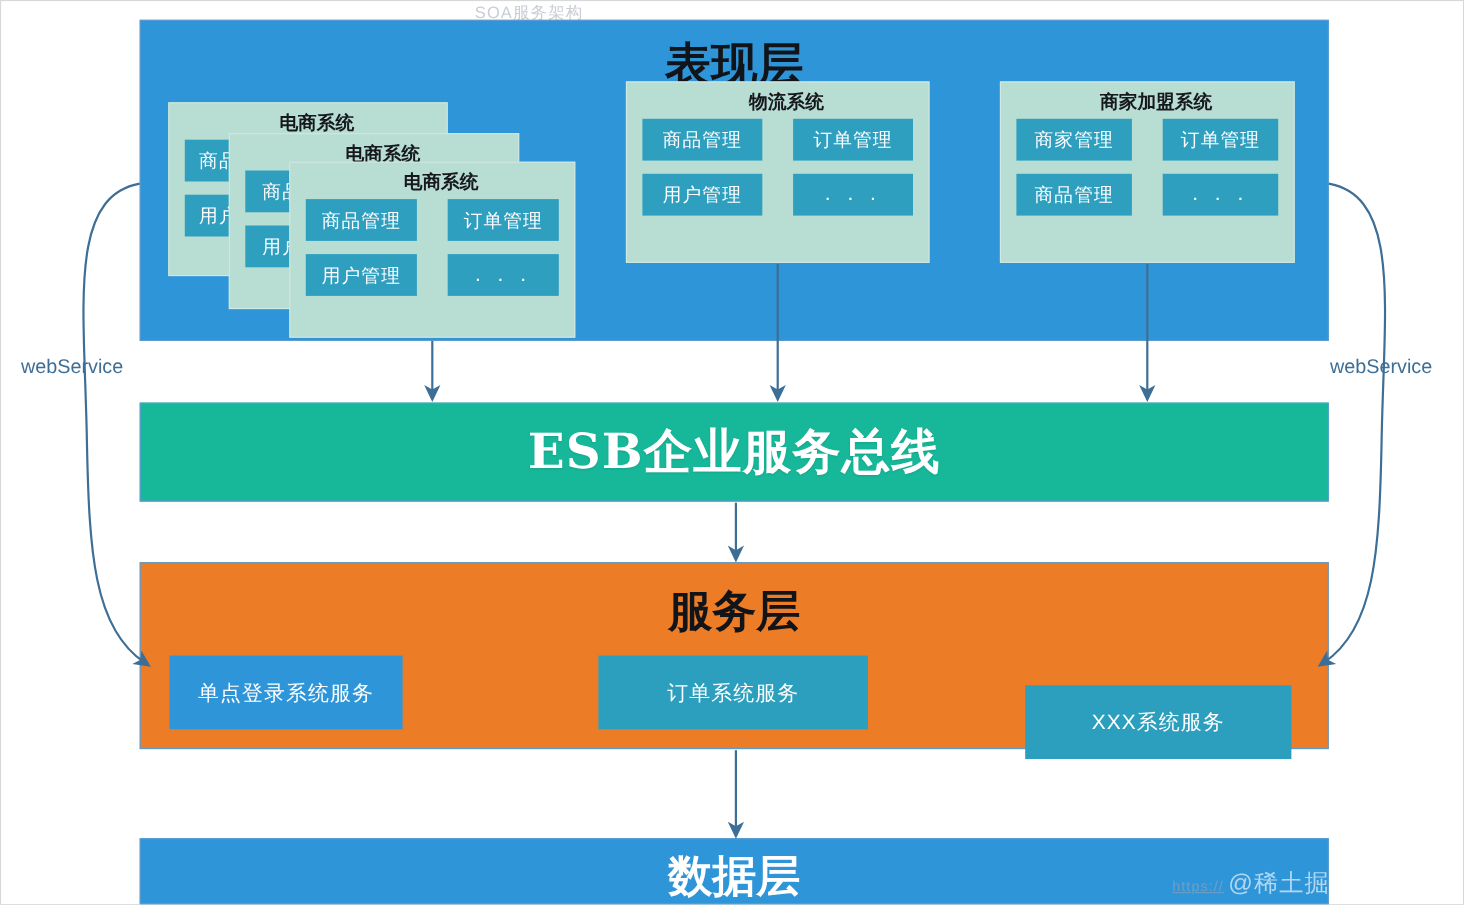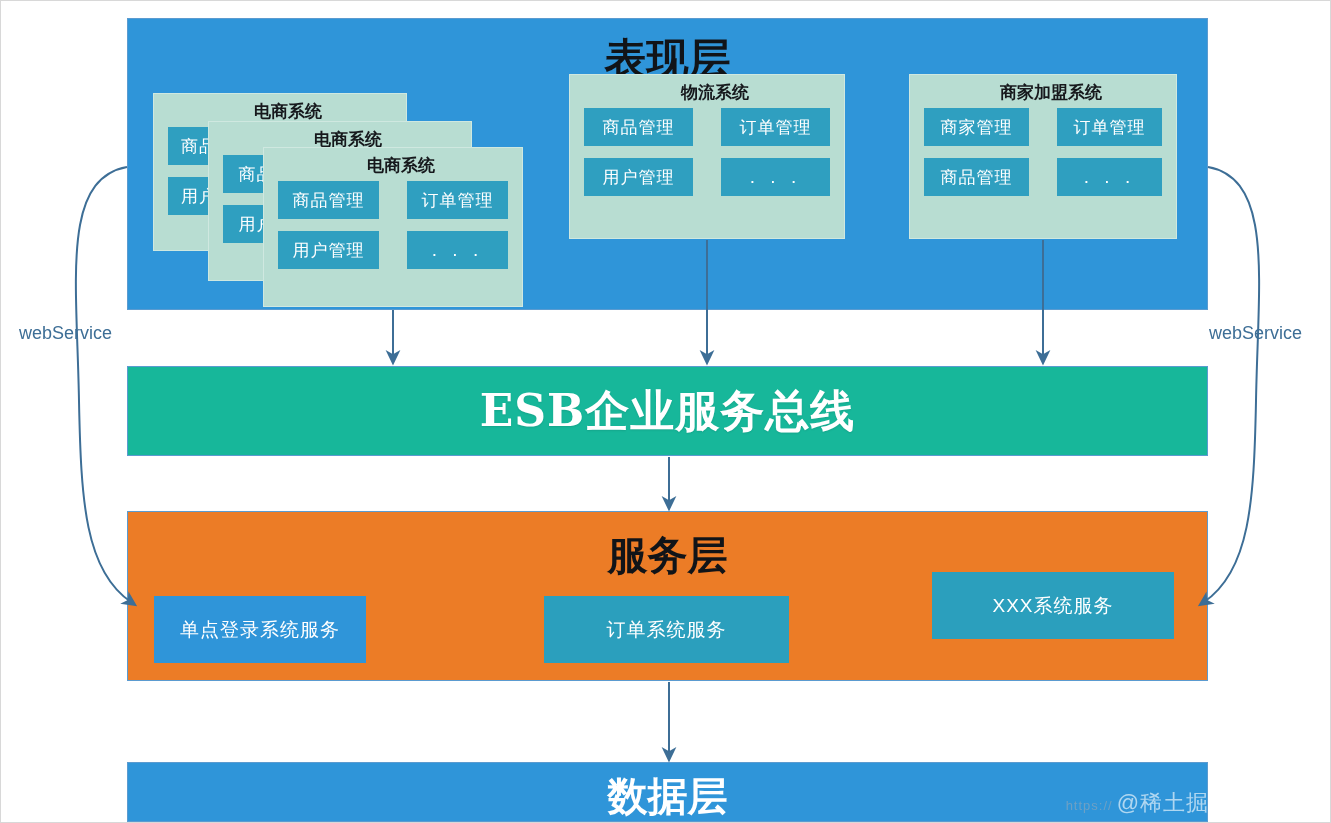--- a/index.html
+++ b/index.html
@@ -156,21 +156,21 @@
     align-items: center;
     justify-content: center;
     color: #ffffff;
     font-size: 19px;
     letter-spacing: 1px;
     white-space: nowrap;
     z-index: 4;
   }
   #svc-sso   { left: 153px; top: 595px; width: 212px; height: 67px; background: #2f95d9; }
   #svc-order { left: 543px; top: 595px; width: 245px; height: 67px; background: #2b9fbd; }
-  #svc-xxx   { left: 931px; top: 571px; width: 242px; height: 67px; background: #2b9fbd; }
+  #svc-xxx   { left: 931px; top: 622px; width: 242px; height: 67px; background: #2b9fbd; }
 
   
   .ws-label {
     position: absolute;
     font-size: 18px;
     color: #3d6e96;
     white-space: nowrap;
     z-index: 6;
   }
   #ws-left  { left: 18px;  top: 322px; }
@@ -183,27 +183,29 @@
     font-size: 22px;
     color: rgba(255,255,255,.62);
     letter-spacing: 1px;
     white-space: nowrap;
     z-index: 9;
   }
   #watermark .wm-url {
     font-size: 13px;
     color: rgba(160,170,180,.55);
     margin-right: 4px;
+    text-decoration: underline;
   }
 </style>
 </head>
 <body>
 
 <div id="canvas">
 
+  <div class="top-caption">SOA服务架构</div>
 
   <div class="layer" id="presentation-layer">
     <div class="layer-title">表现层</div>
   </div>
 
   <div class="sys-card" id="ecom-card-1">
     <div class="sys-card-title">电商系统</div>
     <div class="sys-grid">
       <div class="sys-btn">商品管理</div>
       <div class="sys-btn">订单管理</div>

